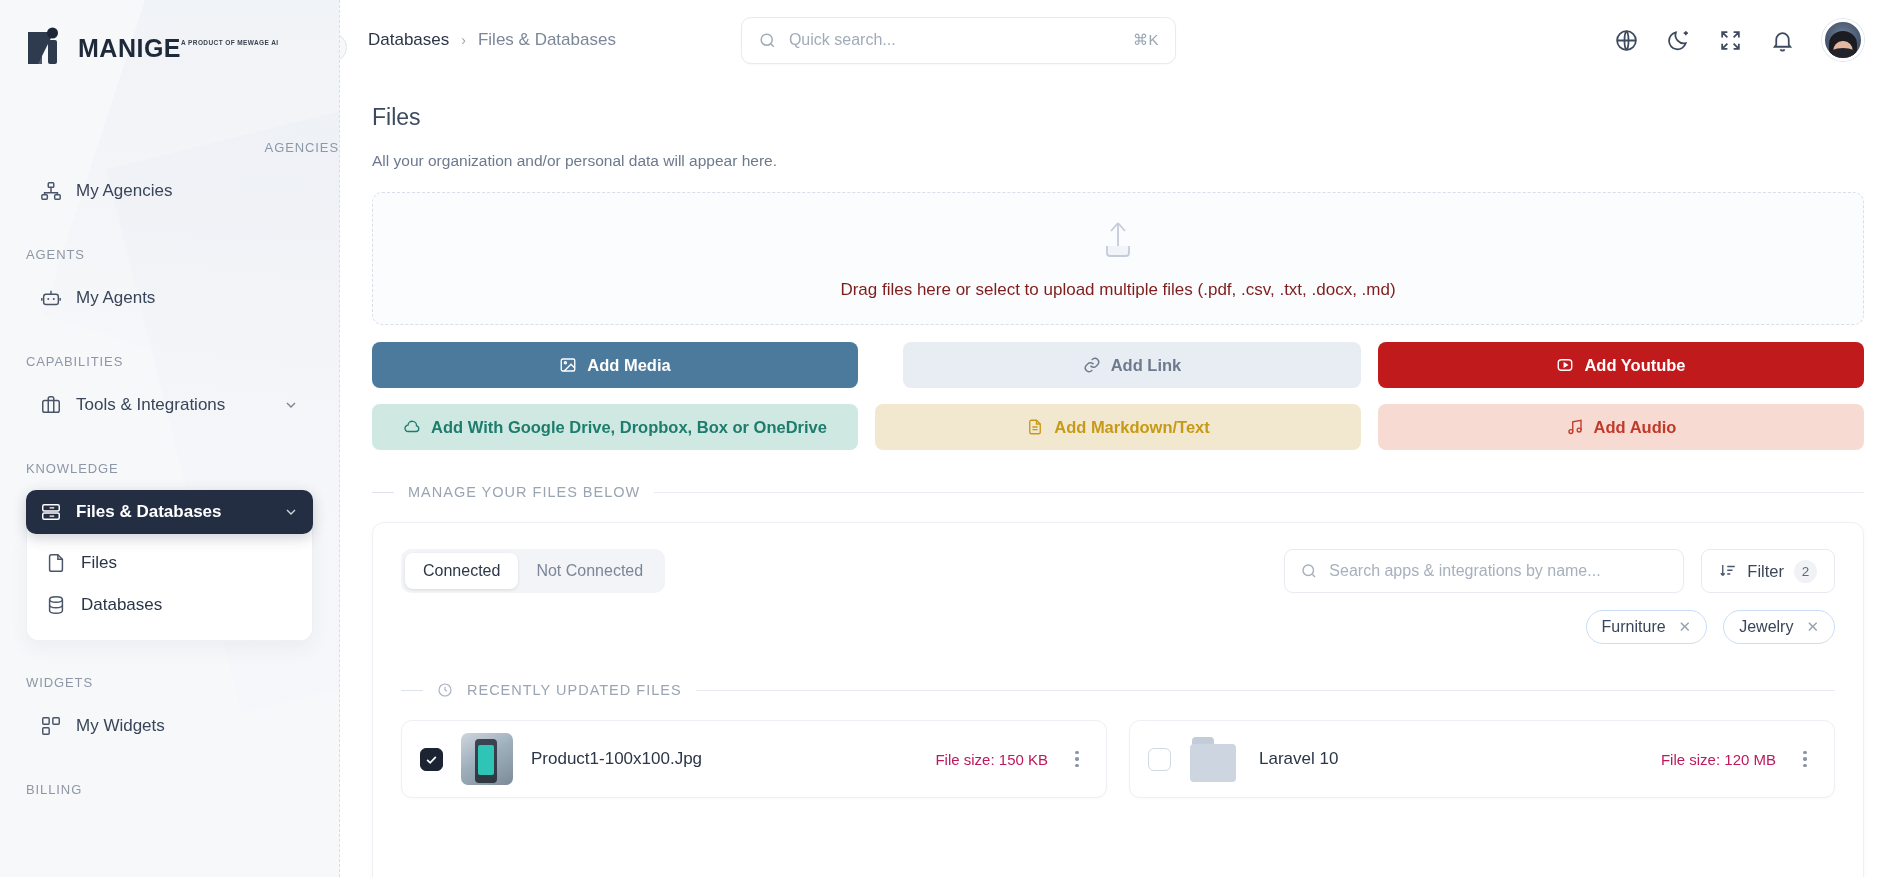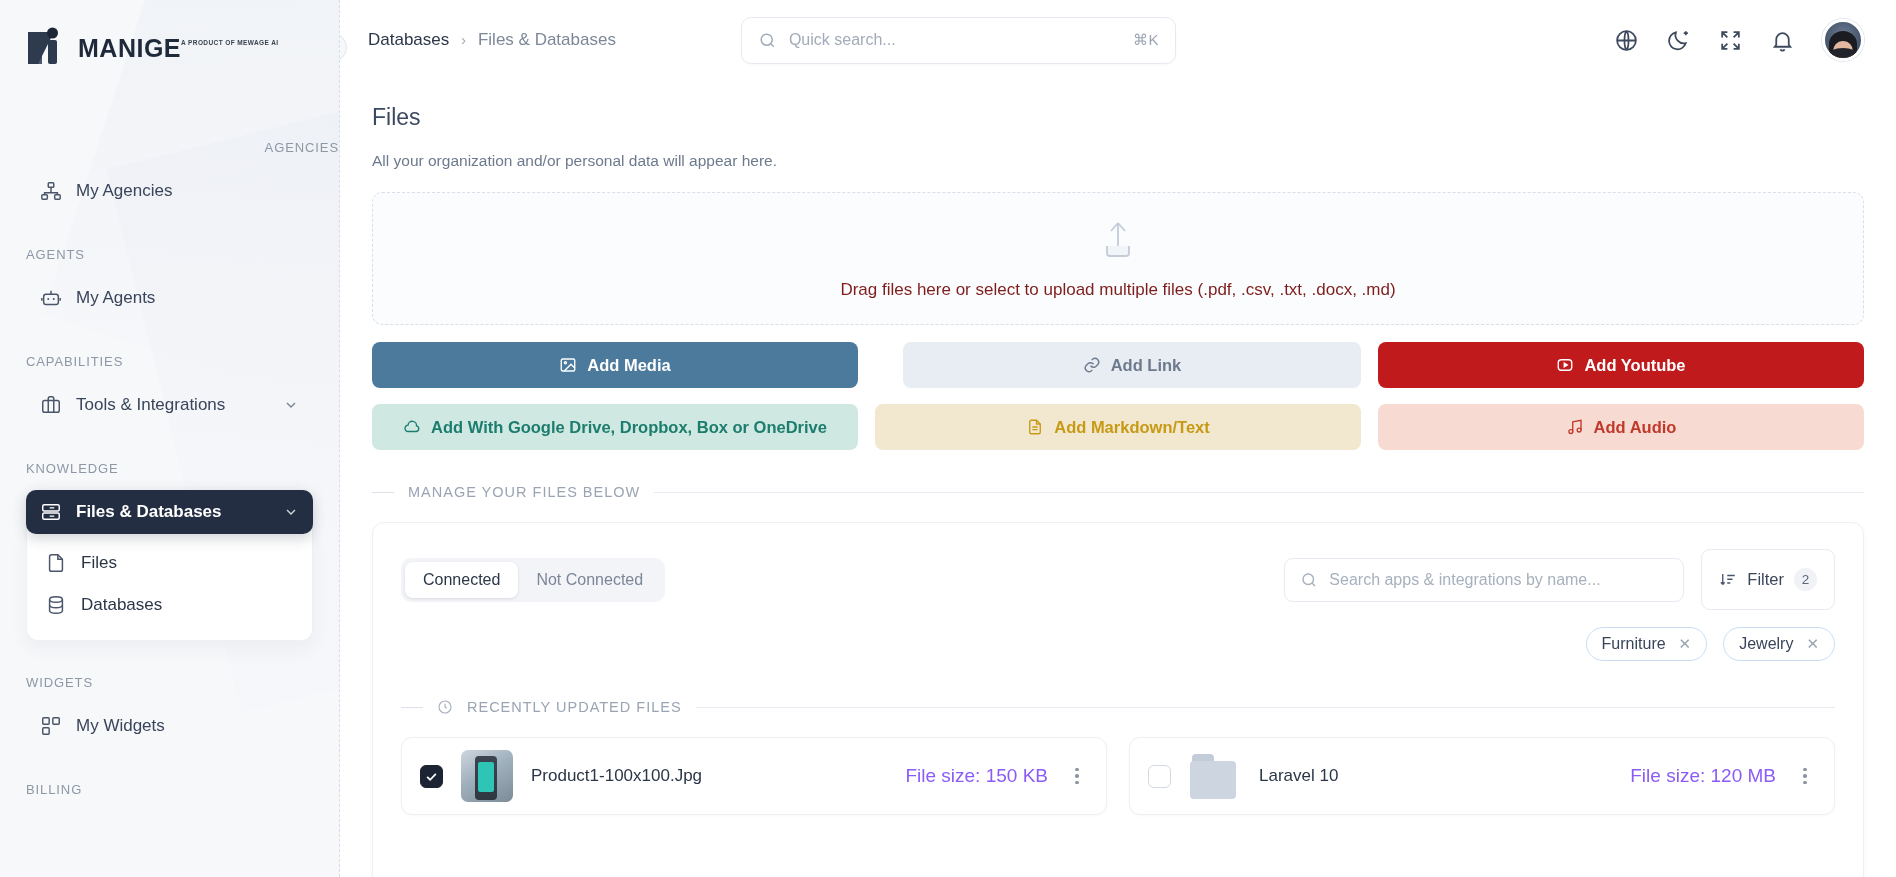--- a/index.html
+++ b/index.html
@@ -211,21 +211,21 @@
   .panel-search {
     width: 400px; height: 44px; border: 1px solid #e7eaf0; border-radius: 9px;
     display: flex; align-items: center; gap: 11px; padding: 0 15px; background: #fff;
   }
   .panel-search input {
     flex: 1; border: none; outline: none; font-size: 16px; background: transparent;
     color: #33405a; font-family: "Liberation Sans", sans-serif;
   }
   .panel-search input::placeholder { color: #a7b0bd; }
   .filter-btn {
-    height: 61px; border: 1px solid #e7eaf0; border-radius: 9px; background: #fff;
+    height: 44px; border: 1px solid #e7eaf0; border-radius: 9px; background: #fff;
     display: flex; align-items: center; gap: 10px; padding: 0 17px; cursor: pointer;
     font-size: 16.5px; color: #3b4759; font-family: "Liberation Sans", sans-serif;
   }
   .filter-count {
     min-width: 23px; height: 23px; border-radius: 50%; background: #f0f2f6;
     display: flex; align-items: center; justify-content: center;
     font-size: 13.5px; color: #5d6a7d;
   }
   .chips { display: flex; justify-content: flex-end; gap: 16px; margin-top: 17px; }
   .chip {
@@ -268,21 +268,21 @@
   }
   .thumb-folder .tab {
     position: absolute; left: 3px; top: 4px; width: 22px; height: 10px;
     border-radius: 4px 4px 0 0; background: #c3ccd9;
   }
   .thumb-folder .body {
     position: absolute; left: 1px; top: 11px; width: 46px; height: 38px;
     border-radius: 4px; background: #cdd5e0;
   }
   .fname { font-size: 17px; color: #2b3648; flex: 1; }
-  .fsize { font-size: 19px; color: #8b5cf6; }
+  .fsize { font-size: 15px; color: #be185d; }
   .kebab { width: 22px; display: flex; flex-direction: column; align-items: center; gap: 3px; cursor: pointer; }
   .kebab i { width: 3.5px; height: 3.5px; border-radius: 50%; background: #8b95a4; display: block; }
 </style>
 </head>
 <body>
 
 <div id="app">
 
   <aside class="sidebar">
     <div class="sb-deco"></div>

